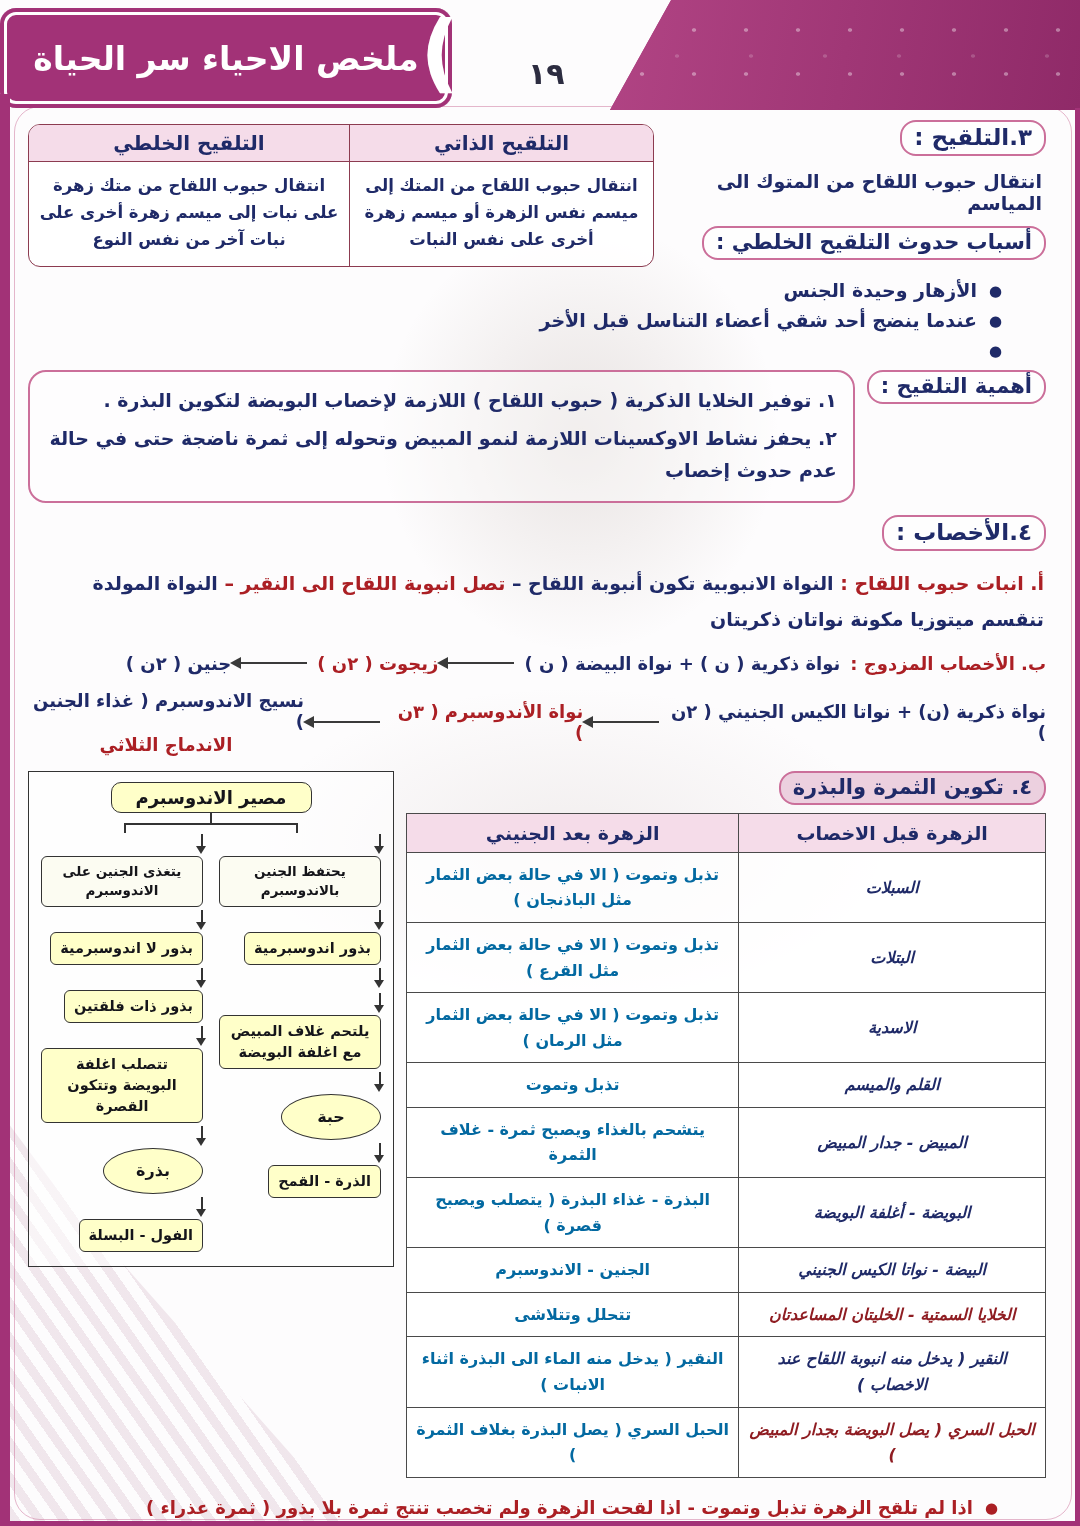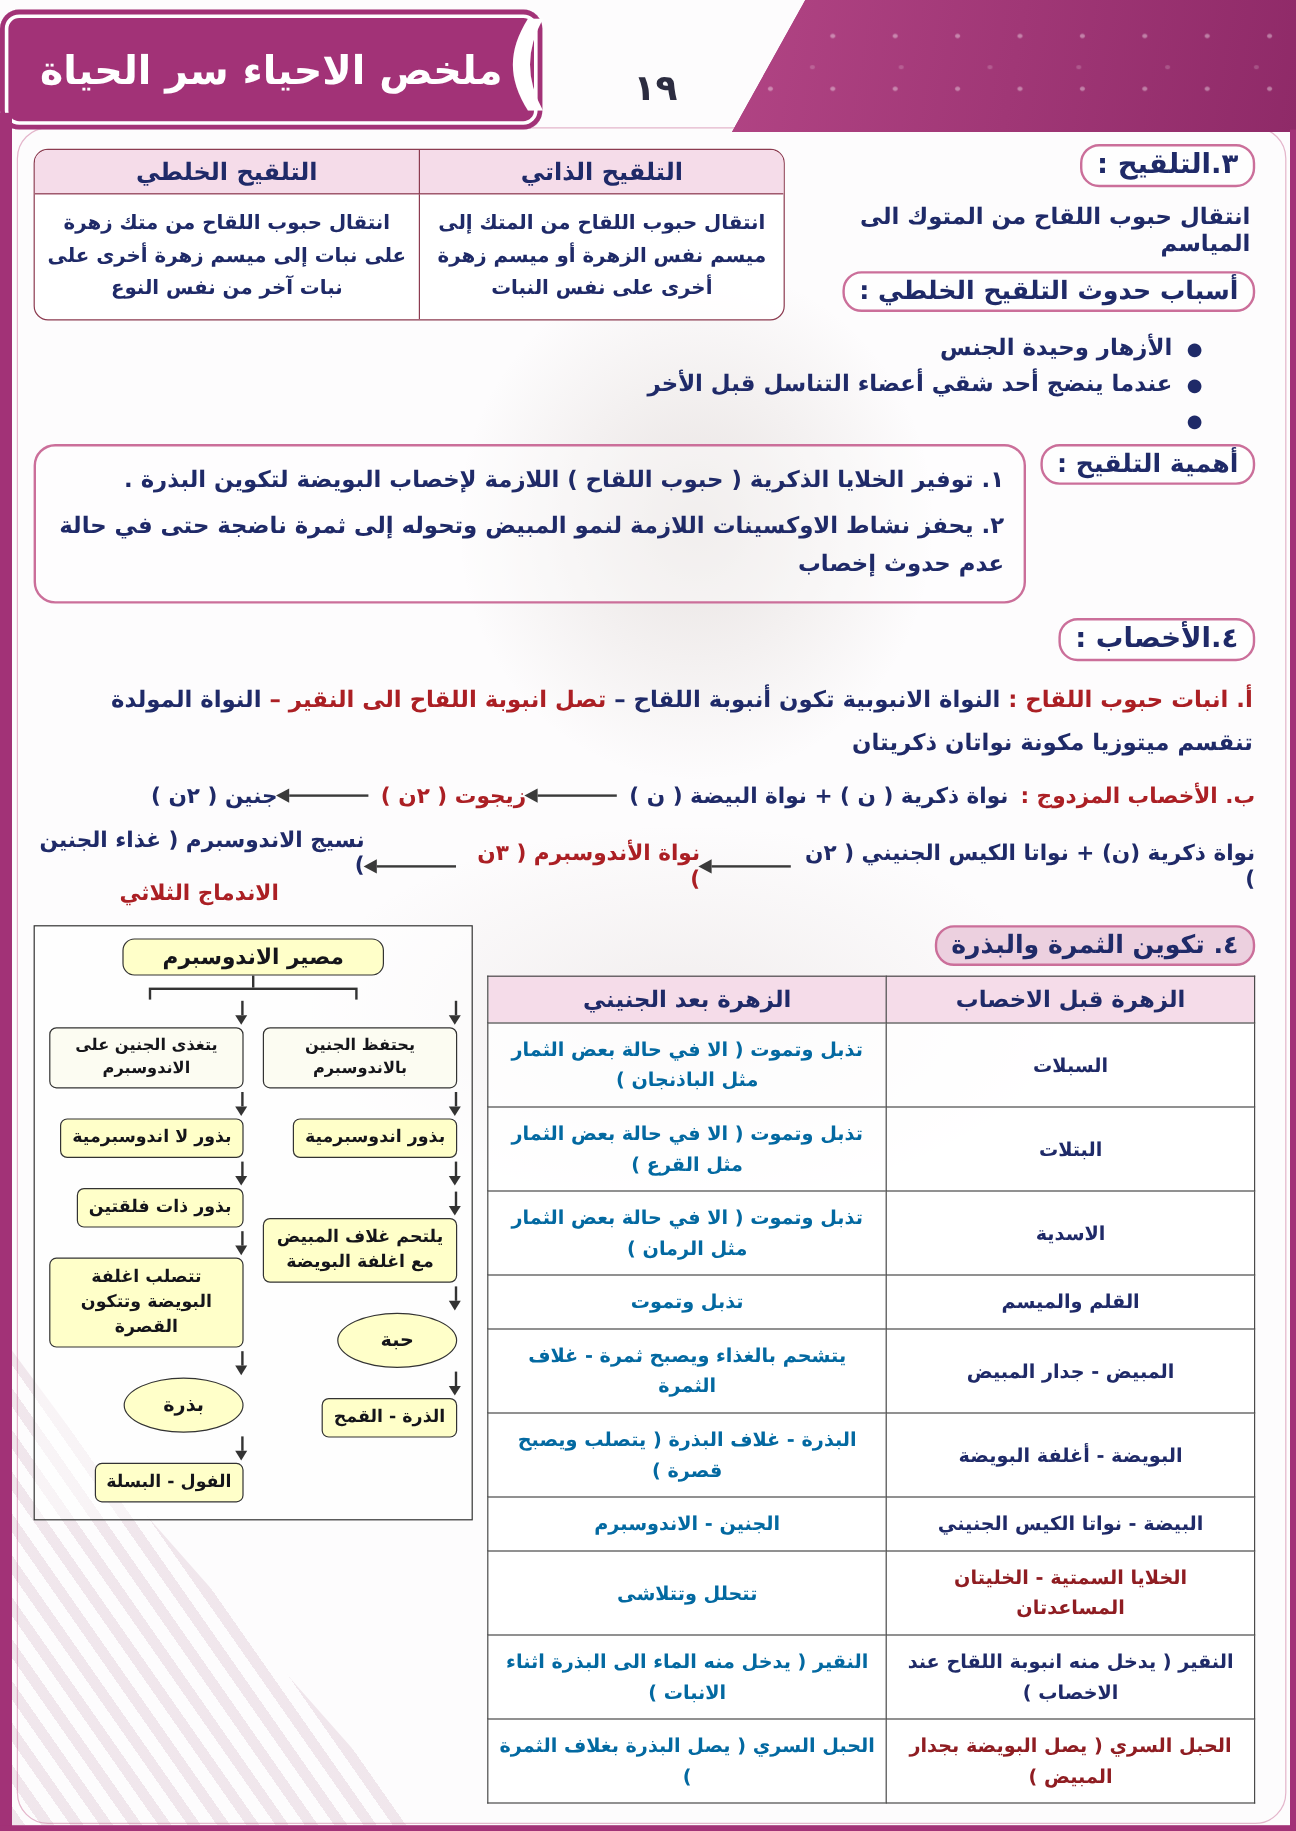--- a/index.html
+++ b/index.html
@@ -88,27 +88,27 @@
   .stack { display:flex; flex-direction:column; align-items:center; gap:2px; }
 
   .bottom-section { display:flex; gap:12px; align-items:flex-start; margin-top:10px; }
   .bs-right { flex:1; }
   .bs-left { width:366px; flex:0 0 auto; }
 
   .main-table { width:100%; border-collapse:collapse; background:rgba(255,255,255,.78); margin-top:8px; }
   .main-table th, .main-table td { border:1.3px solid #4a4a4a; }
   .main-table th { background:#f5dce9; color:#1f2a68; font-size:19px; font-weight:bold; padding:8px 4px; }
   .main-table td { padding:9px 8px; text-align:center; font-weight:bold; font-size:16px; line-height:1.6; }
-  .main-table td.before { color:#1f2a68; width:48%; }
+  .main-table td.before { color:#1f2a68; width:48%;font-style:italic; }
   .main-table td.after  { color:#0369a1; }
   .main-table td.maroon { color:#8f1d22; }
 
   
   .flowchart { border:1.8px solid #333; background:rgba(255,255,255,.55); padding:10px 8px 14px; }
-  .fc-title { width:218px; margin:0 auto; background:#ffffc9; border:1.8px solid #333;
+  .fc-title { width:201px; margin:0 auto; background:#ffffc9; border:1.8px solid #333;
     border-radius:10px; text-align:center; font-weight:bold; font-size:18px; color:#15151a; padding:4px 6px; }
   .fc-stub { width:2px; height:10px; background:#333; margin:0 auto; }
   .fc-split { width:50%; border-top:2px solid #333; height:8px; position:relative; margin:0 auto; }
   .fc-split::before, .fc-split::after { content:""; position:absolute; top:0; height:8px;
     border-left:2px solid #333; }
   .fc-split::before { right:0; } .fc-split::after { left:0; }
   .fc-cols { display:flex; gap:16px; justify-content:space-between; padding:0 4px; }
   .fc-col { flex:1; display:flex; flex-direction:column; align-items:flex-start; }
   .fc-box { border:1.6px solid #333; background:#ffffc9; border-radius:6px; padding:5px 9px;
     text-align:center; font-weight:bold; font-size:14.5px; color:#15151a; max-width:100%; line-height:1.45; }
@@ -247,21 +247,21 @@
           <tr>
             <td class="before">القلم والميسم</td>
             <td class="after">تذبل وتموت</td>
           </tr>
           <tr>
             <td class="before">المبيض - جدار المبيض</td>
             <td class="after">يتشحم بالغذاء ويصبح ثمرة - غلاف الثمرة</td>
           </tr>
           <tr>
             <td class="before">البويضة - أغلفة البويضة</td>
-            <td class="after">البذرة - غلاف البذرة ( يتصلب ويصبح قصرة )</td>
+            <td class="after">البذرة - غذاء البذرة ( يتصلب ويصبح قصرة )</td>
           </tr>
           <tr>
             <td class="before">البيضة - نواتا الكيس الجنيني</td>
             <td class="after">الجنين - الاندوسبرم</td>
           </tr>
           <tr>
             <td class="before maroon">الخلايا السمتية - الخليتان المساعدتان</td>
             <td class="after">تتحلل وتتلاشى</td>
           </tr>
           <tr>

